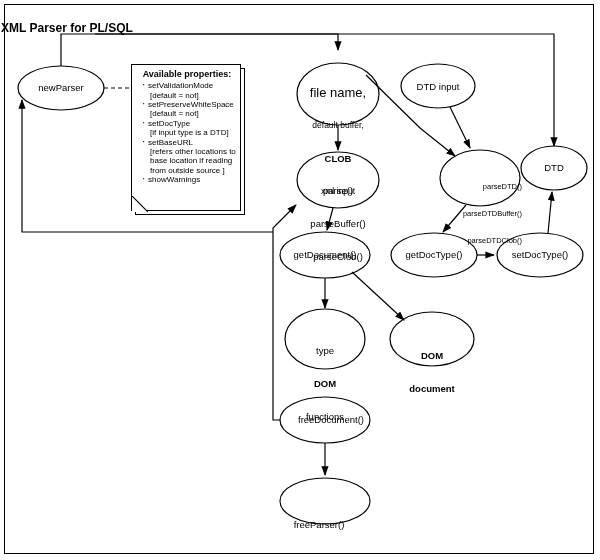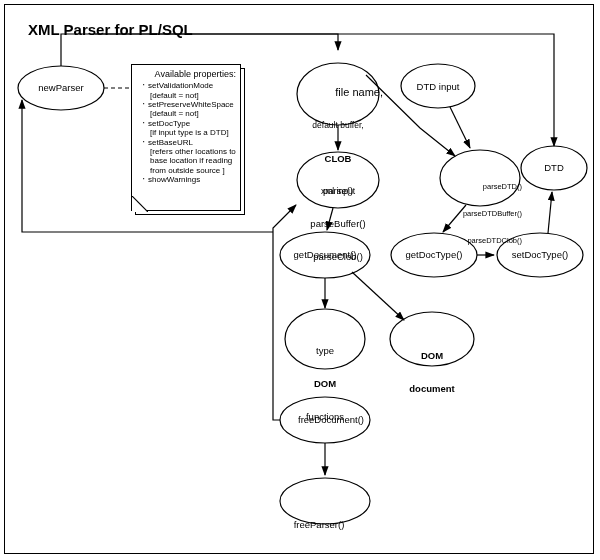--- a/index.html
+++ b/index.html
@@ -19,23 +19,23 @@
     position: absolute;
     left: 4px;
     top: 4px;
     width: 590px;
     height: 550px;
     border: 1px solid #000;
     box-sizing: border-box;
   }
   #title {
     position: absolute;
-    left: 28px;
+    left: 1px;
     top: 21px;
-    font-size: 15px;
+    font-size: 12px;
     font-weight: bold;
     color: #000;
     white-space: nowrap;
   }
   svg.layer {
     position: absolute;
     left: 0;
     top: 0;
     width: 600px;
     height: 560px;
@@ -78,23 +78,23 @@
   }
   #props .inner {
     position: relative;
     padding: 5px 4px 0 6px;
     font-size: 8px;
     line-height: 9.2px;
     color: #000;
   }
   #props .ptitle {
     font-size: 9px;
-    font-weight: normal;
+    font-weight: bold;
     margin-bottom: 2px;
-    text-align: right;
+    text-align: center;
   }
   #props ul {
     margin: 0;
     padding: 0;
     list-style: none;
   }
   #props li {
     margin: 0 0 0 4px;
     padding: 0 0 0 6px;
     position: relative;
@@ -180,21 +180,21 @@
 
       <path d="M273,232 L22,232 L22,100" marker-end="url(#arrow)"></path>
 
       <path d="M104,88 L131,88" stroke-dasharray="4,3"></path>
     </g>
   </svg>
 
   <div class="node-label" style="left:26px; top:82px; width:70px;">newParser</div>
 
   <div class="node-label" style="left:293px; top:65px; width:90px;">
-    <div style="font-size:11px;text-align:right;">file name,</div>
+    <div style="font-size:13px;">file name,</div>
     <div style="font-size:8.5px;">default buffer,</div>
     <div style="font-size:9.5px;font-weight:bold;">CLOB</div>
     <div style="font-size:8.5px;">xml input</div>
   </div>
 
   <div class="node-label" style="left:398px; top:81px; width:80px;">DTD input</div>
 
   <div class="node-label" style="left:293px; top:163px; width:90px;">
     <div>parse()</div>
     <div>parseBuffer()</div>

